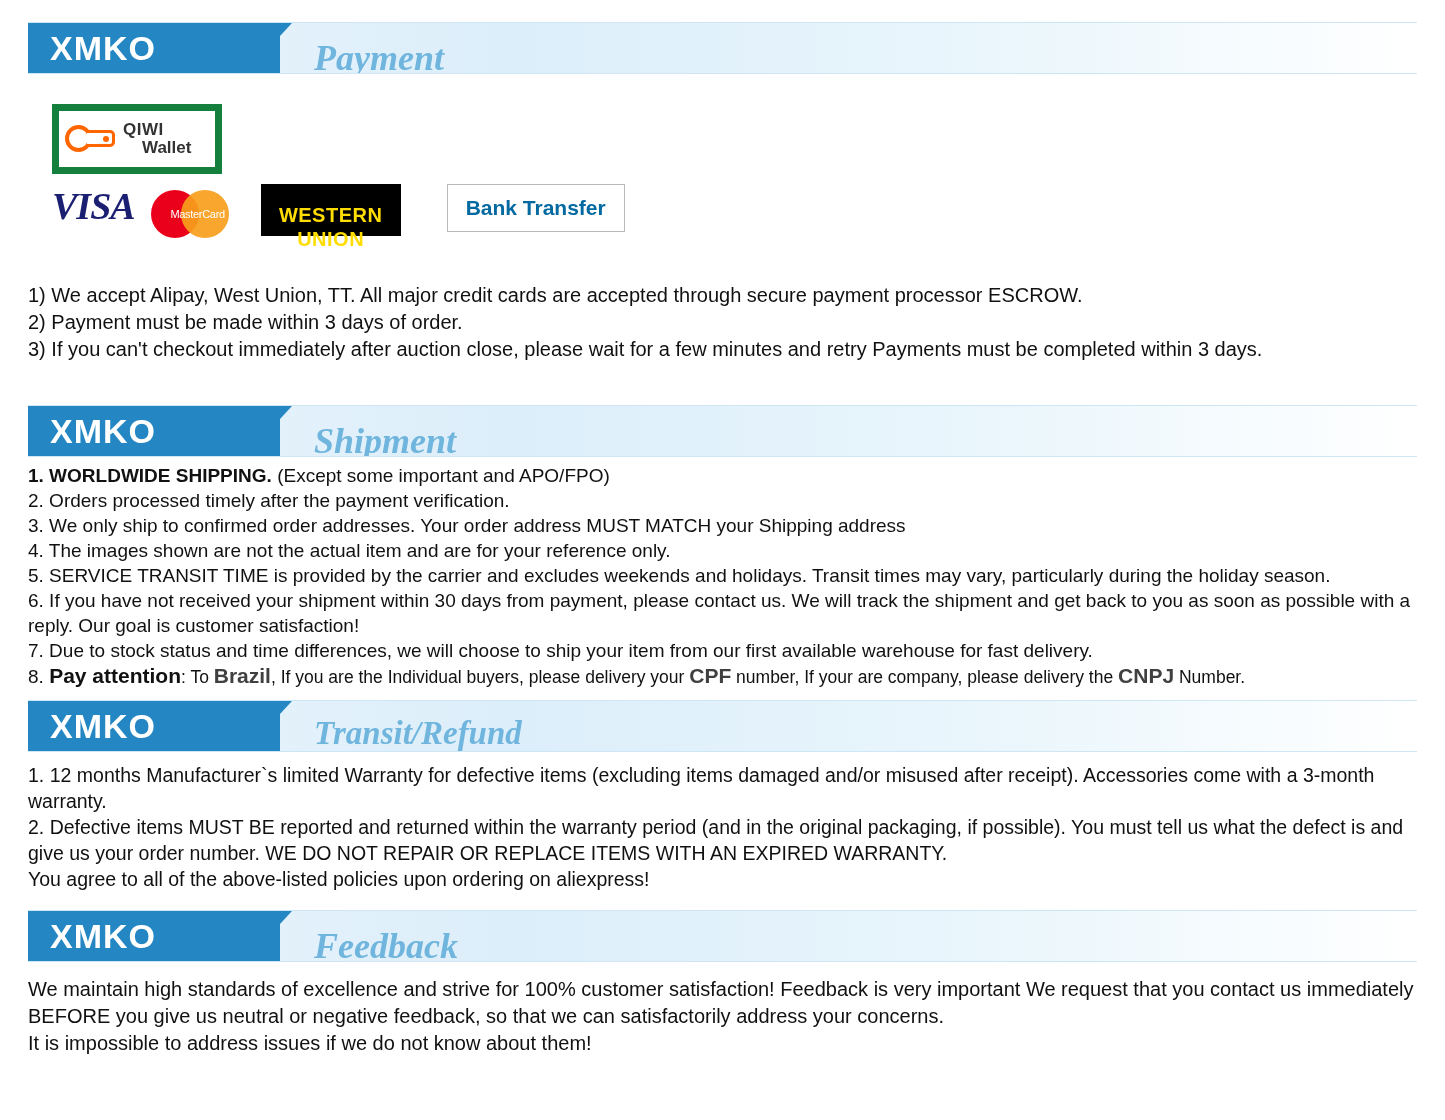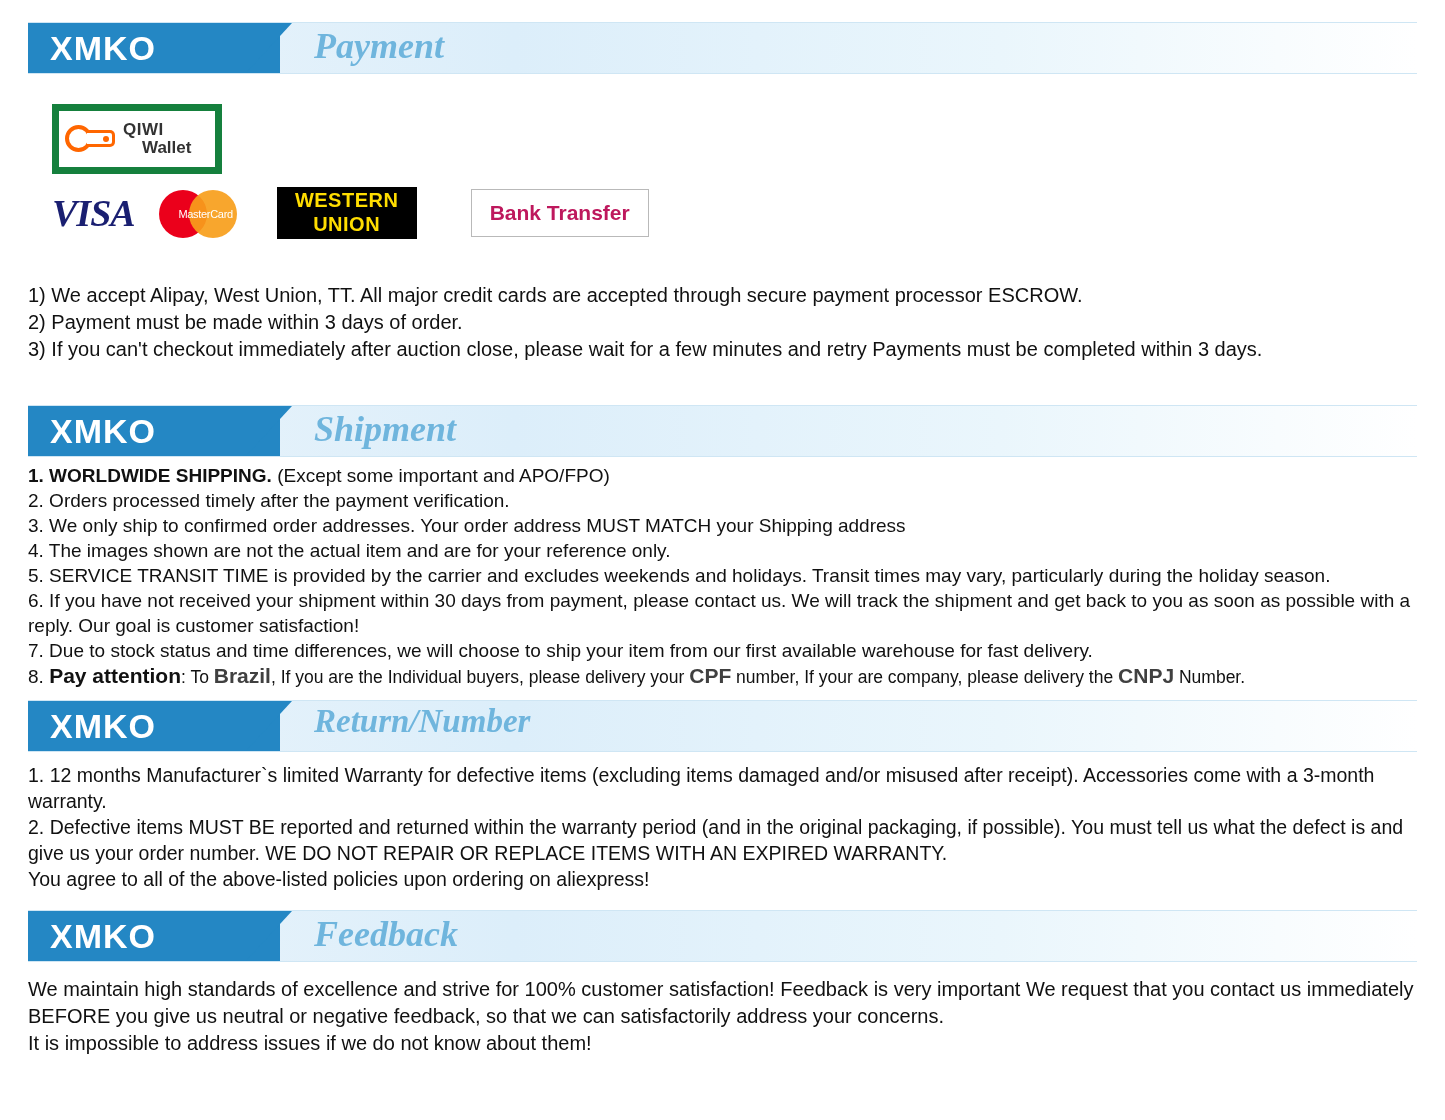--- a/index.html
+++ b/index.html
@@ -54,21 +54,21 @@
     top: 6px;
     color: #ffffff;
     font-size: 34px;
     font-weight: bold;
     letter-spacing: 1px;
     font-family: "Liberation Sans", sans-serif;
   }
   .banner .sec-title {
     position: absolute;
     left: 286px;
-    top: 2px;
+    top: 14px;
     color: #6fb5dd;
     font-size: 36px;
     font-weight: bold;
     font-style: italic;
     font-family: "Liberation Serif", serif;
     letter-spacing: 0px;
   }
   .banner .sec-title.small {
     font-size: 33px;
   }
@@ -160,22 +160,21 @@
     line-height: 1.05;
   }
   .qiwi-txt .t1 { font-size: 17px; font-weight: bold; color: #333; letter-spacing: 0.5px;}
   .qiwi-txt .t2 { font-size: 17px; font-weight: bold; color: #333; margin-left: 19px;}
 
   .row2 {
     position: absolute;
     left: 0;
     top: 80px;
     display: flex;
-    align-items: center;
-    gap: 8px;
+    align-items: flex-start;
   }
   .visa {
     font-family: "Liberation Serif", serif;
     font-style: italic;
     font-weight: bold;
     font-size: 38px;
     color: #1a1f71;
     letter-spacing: -1px;
     margin-right: 16px;
   }
@@ -208,32 +207,32 @@
   }
   .wu {
     width: 140px;
     height: 52px;
     background: #000;
     color: #ffdd00;
     font-weight: bold;
     font-size: 20px;
     line-height: 24px;
     text-align: center;
-    padding-top: 1px;
+    padding-top: 19px;
     box-sizing: border-box;
     letter-spacing: 0.5px;
     margin-right: 46px;
   }
   .bank {
     border: 1px solid #b9b9b9;
     background: #fff;
     padding: 11px 18px;
     font-size: 21px;
     font-weight: bold;
-    color: #be185d;
+    color: #0369a1;
   }
 </style>
 </head>
 <body>
 
 <div class="page">
 
   <div style="height:22px"></div>
   <div class="banner">
     <div class="brand"></div>
@@ -295,21 +294,21 @@
     <p>
       <span>8. </span><span class="pay-attn">Pay attention</span><span class="small-inline">: To </span><span class="red-big">Brazil</span><span class="small-inline">, If you are the Individual buyers, please delivery your </span><span class="red-big">CPF</span><span class="small-inline"> number, If your are company, please delivery the </span><span class="red-big">CNPJ</span><span class="small-inline"> Number.</span>
     </p>
   </div>
 
   <div style="height:10px"></div>
   <div class="banner">
     <div class="brand"></div>
     <div class="brand-skew"></div>
     <div class="brand-text">XMKO</div>
-    <div class="sec-title small">Return/Number</div>
+    <div class="sec-title small">Transit/Refund</div>
   </div>
 
   <div class="body-text ret-text">
     <p>1. 12 months Manufacturer`s limited Warranty for defective items (excluding items damaged and/or misused after receipt). Accessories come with a 3-month warranty.</p>
     <p>2. Defective items MUST BE reported and returned within the warranty period (and in the original packaging, if possible). You must tell us what the defect is and give us your order number. WE DO NOT REPAIR OR REPLACE ITEMS WITH AN EXPIRED WARRANTY.</p>
     <p>You agree to all of the above-listed policies upon ordering on aliexpress!</p>
   </div>
 
   <div style="height:18px"></div>
   <div class="banner">

